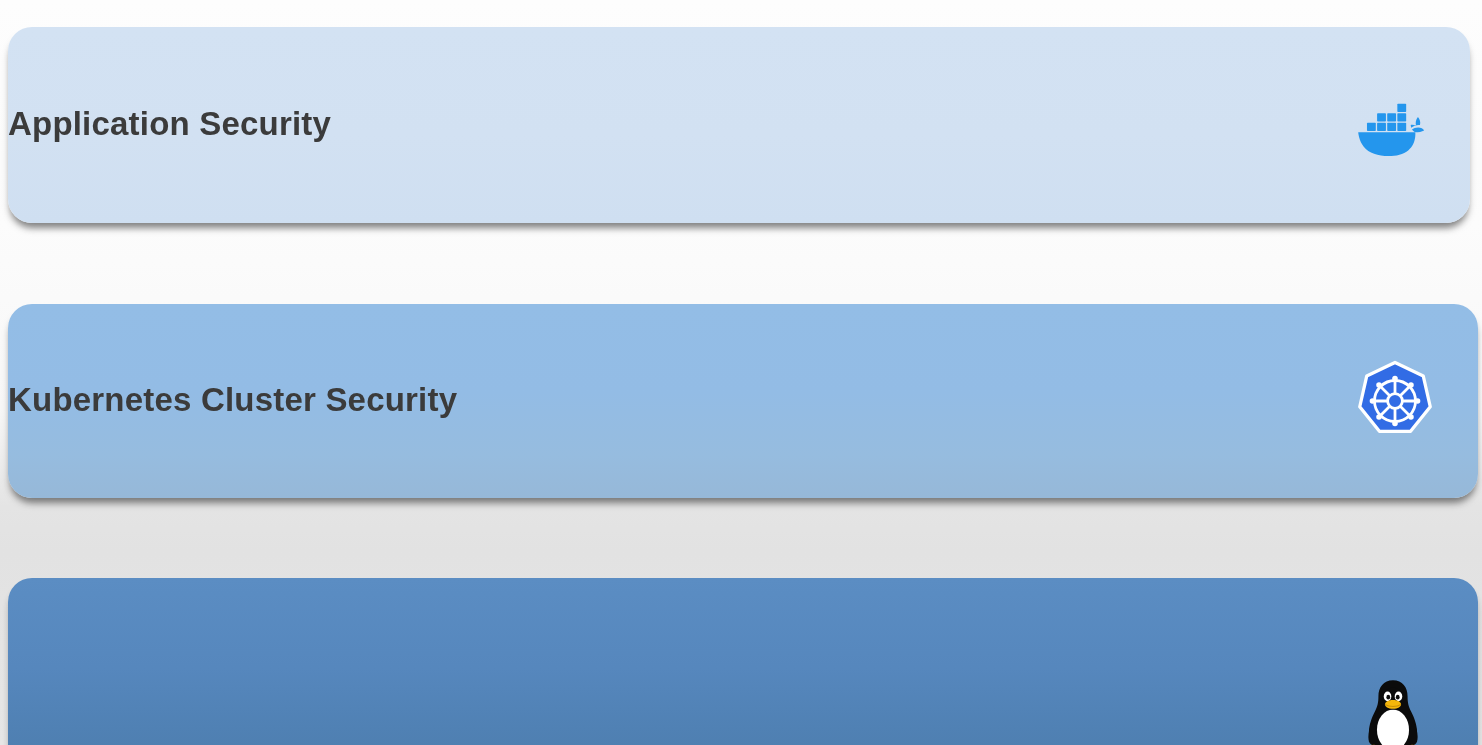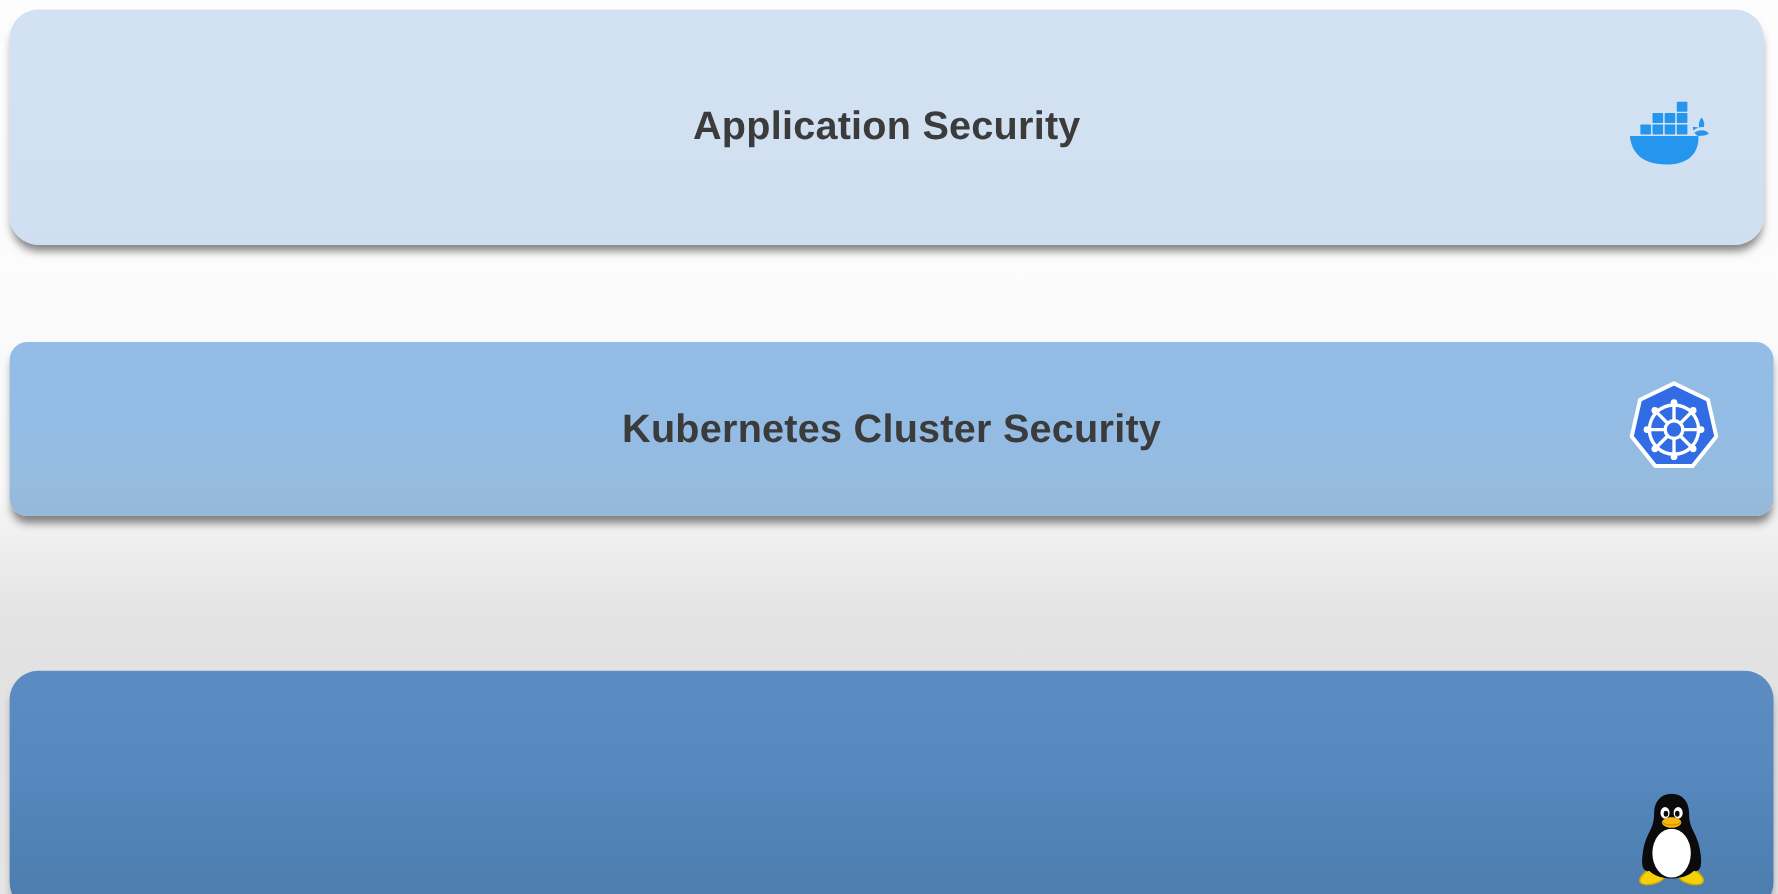--- a/index.html
+++ b/index.html
@@ -26,21 +26,22 @@
     width: 1482px;
     height: 745px;
   }
 
   .layer {
     position: absolute;
     box-sizing: border-box;
     border-radius: 24px;
     display: flex;
     align-items: center;
-    justify-content: center;
+    justify-content: flex-start;
+    margin-top: 19px;
   }
 
   .layer-label {
     font-size: 33px;
     font-weight: bold;
     color: #3b3b3b;
     letter-spacing: 0.2px;
     text-align: center;
     white-space: nowrap;
     user-select: none;
@@ -69,24 +70,23 @@
     transform: translateY(-50%);
     width: 92px;
     height: 92px;
   }
 
   
   #layer-k8s {
     left: 8px;
     top: 285px;
     width: 1470px;
-    height: 145px;
+    height: 194px;
     background: linear-gradient(180deg, #93bde6 0%, #93bce5 45%, #96bcdf 78%, #96b8d8 100%);
     box-shadow: 0 7px 7px -2px rgba(30,30,30,0.55);
-    border-radius: 15px;
   }
   #layer-k8s .layer-label { margin-top: -2px; }
   #layer-k8s .layer-icon {
     right: 42px;
     top: 50%;
     transform: translateY(-50%);
     width: 82px;
     height: 82px;
   }
 

